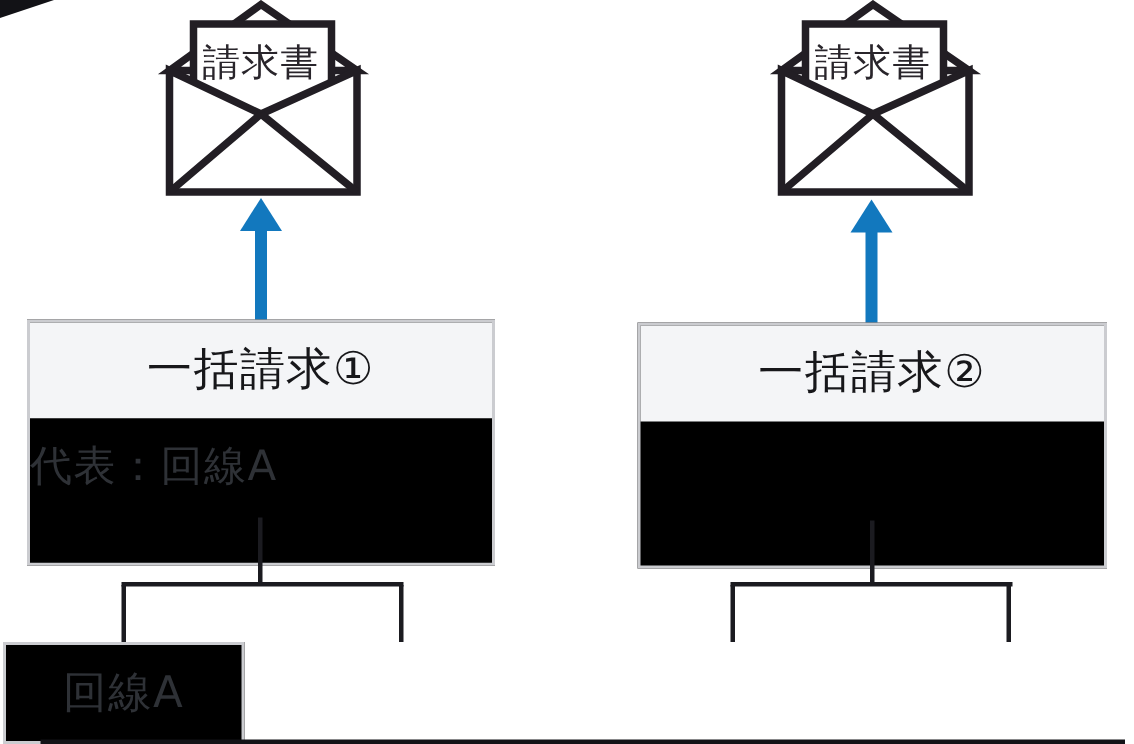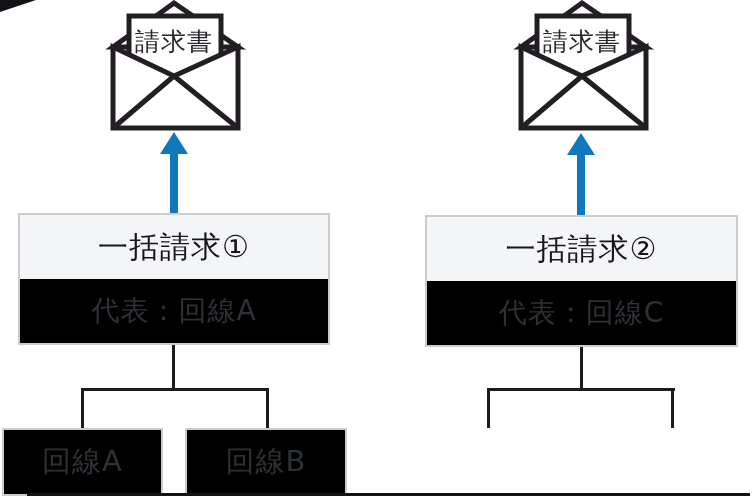--- a/index.html
+++ b/index.html
@@ -13,26 +13,26 @@
   .corner-wedge{left:0;top:0;width:36px;height:12px;background:#121216;
     -webkit-clip-path:polygon(0 0,36px 0,0 12px);clip-path:polygon(0 0,36px 0,0 12px);}
   
   .env-label{width:116px;height:44px;line-height:44px;text-align:center;
     font-size:25px;letter-spacing:1px;color:#29252b;}
   
   .badge{left:285px;top:42px;width:195px;height:46px;border-radius:23px;
     background:#1278be;color:#ffffff;font-size:27px;line-height:46px;
     text-align:center;letter-spacing:1px;}
   
-  .group-box{width:312px;height:132px;border:2px solid #cbccd0;box-sizing:border-box;
+  .group-box{width:312px;height:164px;border:2px solid #cbccd0;box-sizing:border-box;
     display:flex;flex-direction:column;background:#000000;}
   .group-header{flex:0 0 64px;background:#f4f5f7;color:#17171a;font-size:30px;
     line-height:64px;text-align:center;letter-spacing:1px;}
   .group-rep{flex:1 1 auto;background:#000000;color:#2e3136;font-size:28px;
-    line-height:64px;text-align:center;letter-spacing:1px;}
+    line-height:64px;letter-spacing:1px;}
   
   .line{background:#1b1b20;}
   
   .child-box{height:68px;border:2px solid #cbccd0;box-sizing:border-box;background:#000000;
     color:#2e3136;font-size:29px;line-height:62px;text-align:center;letter-spacing:1px;}
   .bottom-strip{left:27px;top:493px;width:723px;height:3px;background:#131317;}
 </style>
 </head>
 <body>
 
@@ -67,31 +67,29 @@
     <rect x="11" y="21" width="8" height="63" fill="#1278be"></rect>
   </svg>
 
   <div class="abs group-box" style="left:18px;top:213px">
     <div class="group-header">一括請求①</div>
     <div class="group-rep">代表：回線A</div>
   </div>
 
   <div class="abs group-box" style="left:425px;top:215px;width:313px">
     <div class="group-header">一括請求②</div>
-    <div class="group-rep">代表：回線C</div>
   </div>
 
   <div class="abs line" style="left:172px;top:345px;width:3px;height:44px"></div>
   <div class="abs line" style="left:81px;top:388px;width:188px;height:3px"></div>
   <div class="abs line" style="left:81px;top:390px;width:3px;height:38px"></div>
   <div class="abs line" style="left:266px;top:390px;width:3px;height:38px"></div>
 
   <div class="abs line" style="left:580px;top:347px;width:3px;height:42px"></div>
   <div class="abs line" style="left:487px;top:388px;width:188px;height:3px"></div>
   <div class="abs line" style="left:487px;top:390px;width:3px;height:38px"></div>
   <div class="abs line" style="left:671px;top:390px;width:3px;height:38px"></div>
 
   <div class="abs child-box" style="left:2px;top:428px;width:161px">回線A</div>
-  <div class="abs child-box" style="left:185px;top:428px;width:162px">回線B</div>
 
   <div class="abs bottom-strip"></div>
 
 </div>
 
 </body></html>

